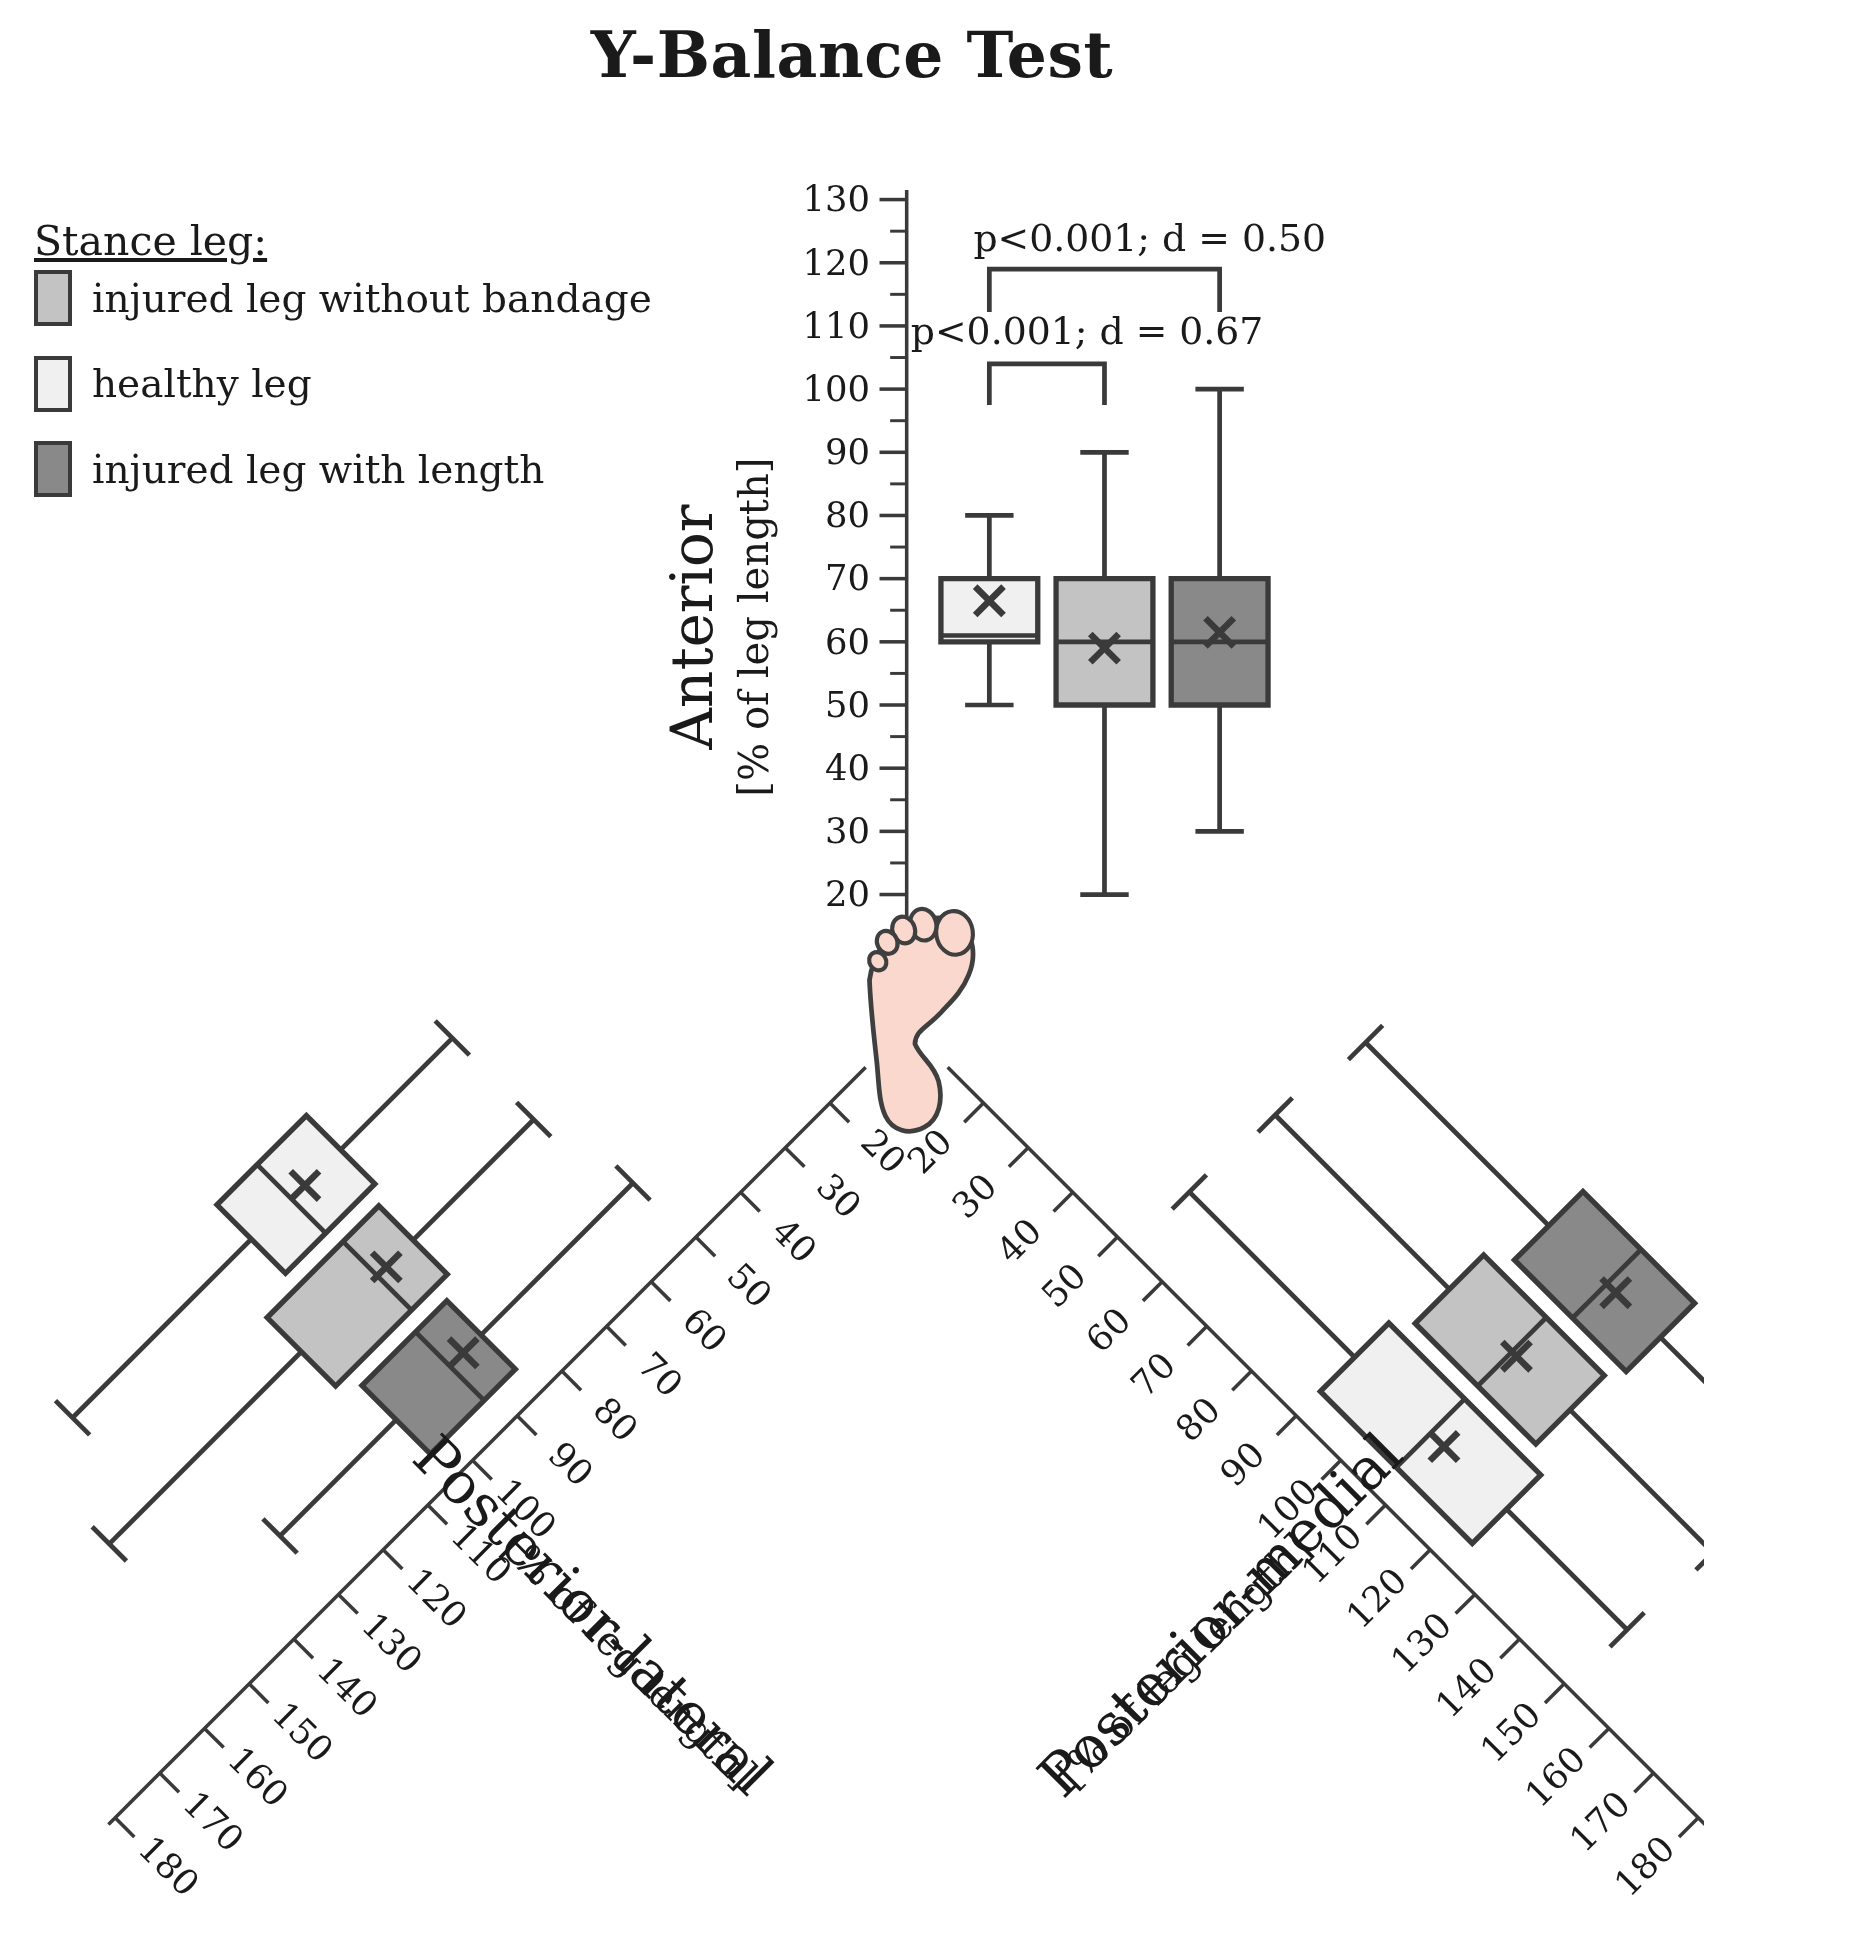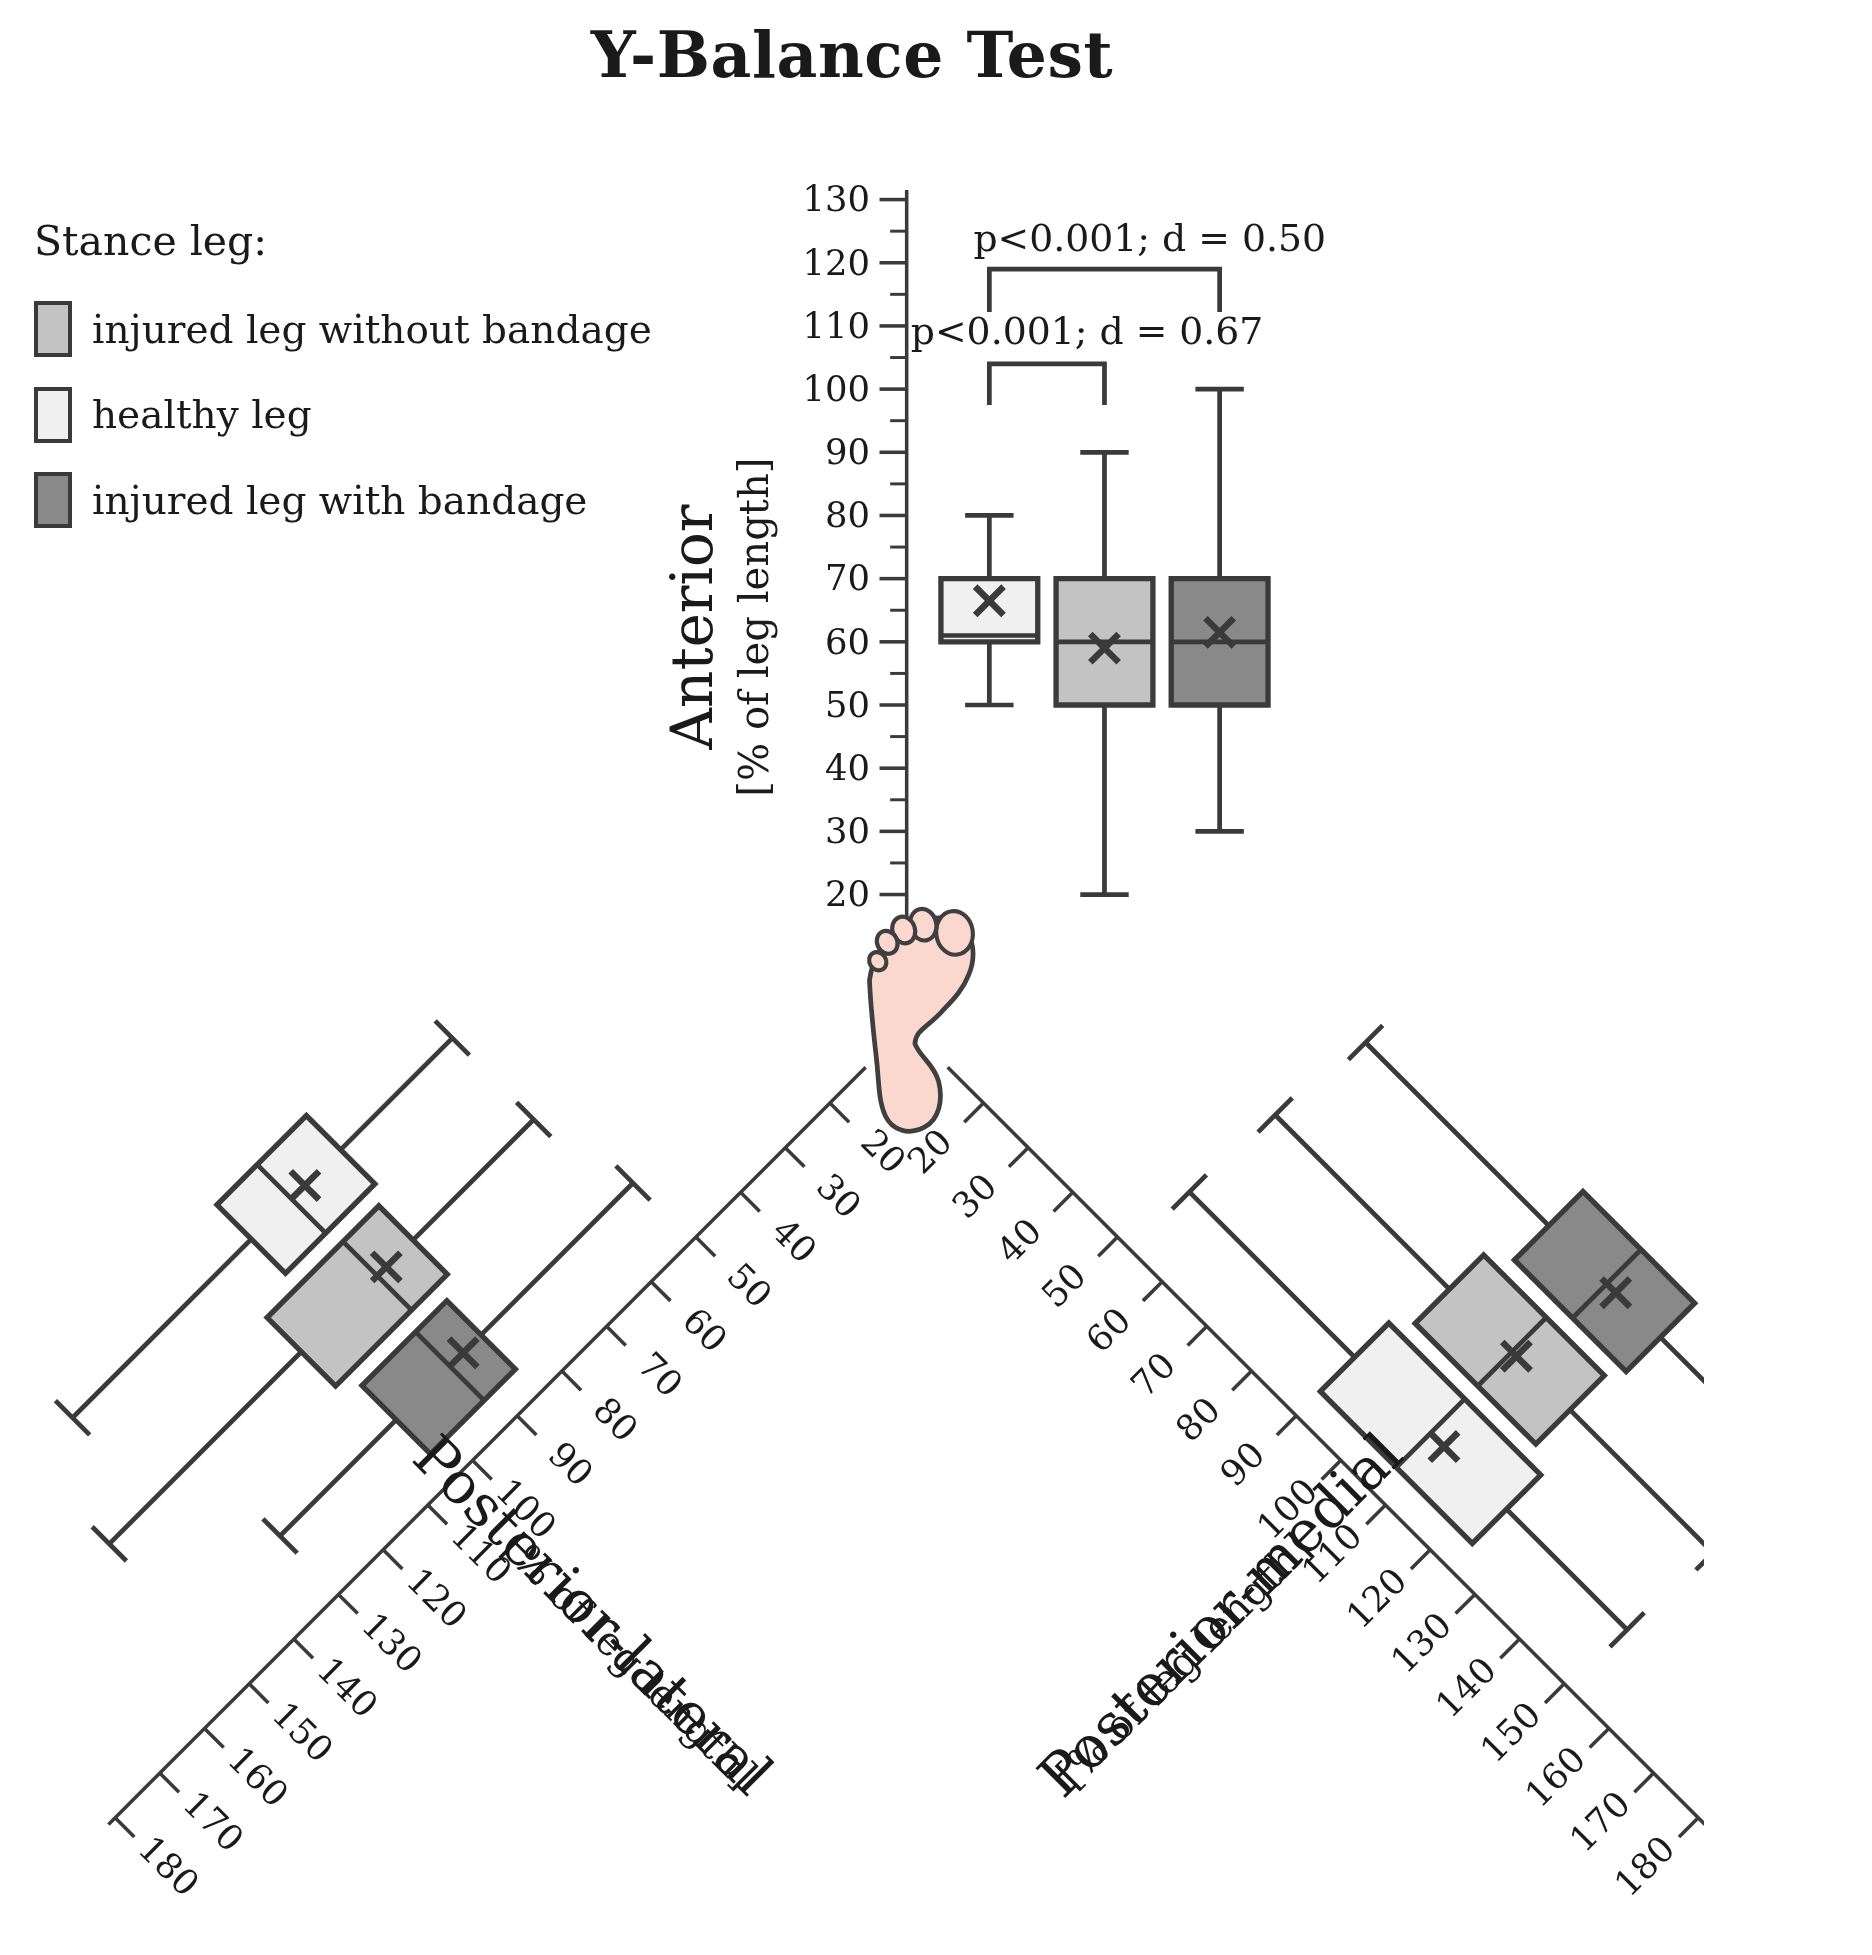--- a/index.html
+++ b/index.html
@@ -1,20 +1,20 @@
 <!DOCTYPE html>
 <html style="font-size:9.4px"><head>
 <meta charset="utf-8">
 <style>
   html,body{margin:0;padding:0;background:#ffffff;}
   body{width:1873px;height:1955px;position:relative;font-family:"DejaVu Serif","Liberation Serif",serif;color:#1a1a1a;}
   .stage{position:absolute;left:0;top:0;width:1704px;height:1955px;overflow:hidden;background:#ffffff;}
   .fig-title{position:absolute;left:0;top:17.7px;width:100%;text-align:center;font-size:63px;font-weight:700;letter-spacing:0.6px;}
   .legend{position:absolute;left:34px;top:217px;}
-  .legend-title{font-size:41px;margin-bottom:36px;}
+  .legend-title{font-size:41px;margin-bottom:5px;text-decoration:underline;}
   .legend-row{display:flex;align-items:center;margin-bottom:29.5px;}
   .legend-swatch{width:38px;height:56px;border:4.7px solid #3a3a3a;box-sizing:border-box;margin-right:20px;flex:0 0 auto;}
   .legend-label{font-size:39px;white-space:nowrap;}
   svg{position:absolute;left:0;top:0;}
   text{fill:#1a1a1a;}
 </style>
 </head>
 <body>
 
 <div class="stage">
@@ -25,21 +25,21 @@
     <div class="legend-row">
       <span class="legend-swatch" style="background: rgb(195, 195, 195);"></span>
       <span class="legend-label">injured leg without bandage</span>
     </div>
     <div class="legend-row">
       <span class="legend-swatch" style="background: rgb(240, 240, 240);"></span>
       <span class="legend-label">healthy leg</span>
     </div>
     <div class="legend-row">
       <span class="legend-swatch" style="background: rgb(137, 137, 137);"></span>
-      <span class="legend-label">injured leg with bandage</span>
+      <span class="legend-label">injured leg with length</span>
     </div>
   </div>
 
   <svg id="chart" width="1873" height="1955" viewBox="0 0 3171 3311" xmlns="http://www.w3.org/2000/svg">
     <g id="g-axes">
         <line x1="1535" y1="1579.1999999999998" x2="1535" y2="321.95" stroke="#3a3a3a" stroke-width="6"></line>
         <line x1="1535" y1="1515" x2="1489" y2="1515" stroke="#3a3a3a" stroke-width="6"></line>
         <text x="1473" y="1535" font-size="60" text-anchor="end" fill="#1a1a1a" font-family="&quot;DejaVu Serif&quot;,&quot;Liberation Serif&quot;,serif">20</text>
         <line x1="1535" y1="1408" x2="1489" y2="1408" stroke="#3a3a3a" stroke-width="6"></line>
         <text x="1473" y="1428" font-size="60" text-anchor="end" fill="#1a1a1a" font-family="&quot;DejaVu Serif&quot;,&quot;Liberation Serif&quot;,serif">30</text>

